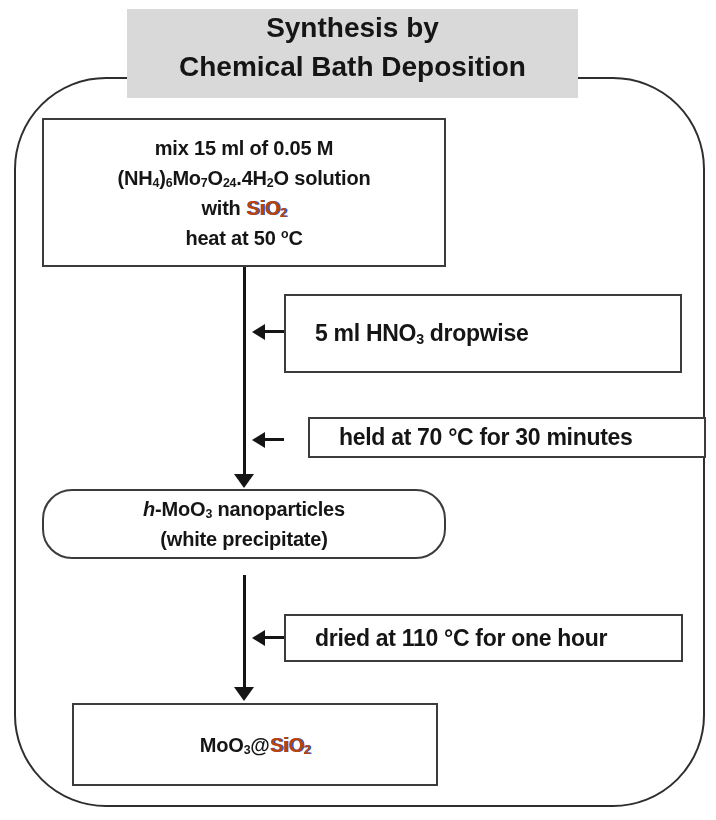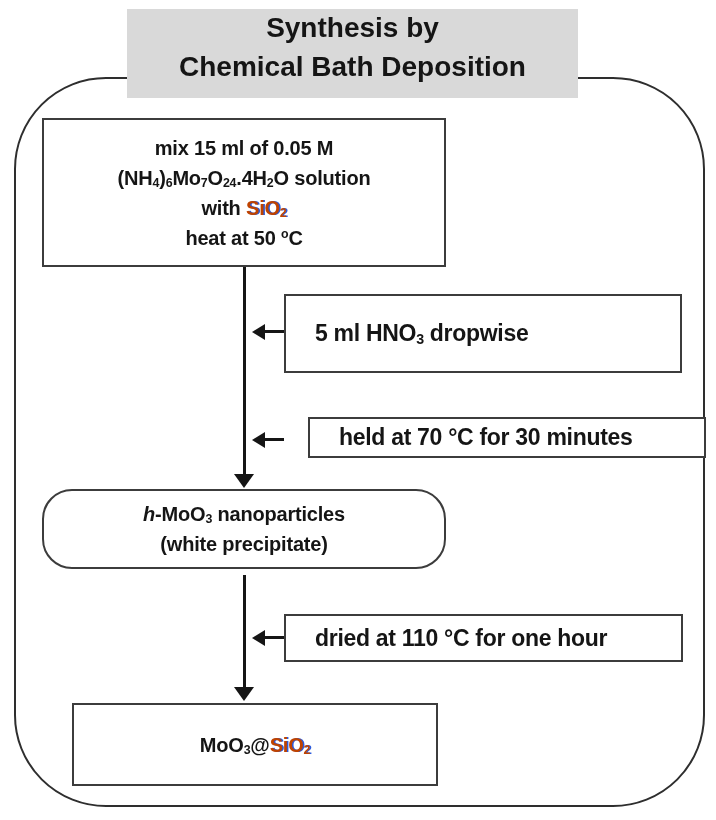--- a/index.html
+++ b/index.html
@@ -45,21 +45,21 @@
     z-index: 2;
     font-size: 20px;
     letter-spacing: -0.2px;
     white-space: nowrap;
   }
   .node.center { align-items: center; text-align: center; }
   .node.left   { align-items: flex-start; text-align: left; padding-left: 29px; font-size: 23px; letter-spacing: -0.3px; }
   #step1 { left: 42px;  top: 118px; width: 404px; height: 149px; line-height: 1.5;  }
   #side1 { left: 284px; top: 294px; width: 398px; height: 79px;  line-height: 1.45; }
   #side2 { left: 284px; top: 417px; width: 398px; height: 41px; margin-left: 24px;  }
-  #step2 { left: 42px;  top: 489px; width: 404px; height: 80px;  line-height: 1.5; border-radius: 30px;  }
+  #step2 { left: 42px;  top: 489px; width: 404px; height: 70px;  line-height: 1.5; border-radius: 30px;  }
   #side3 { left: 284px; top: 614px; width: 399px; height: 48px;  }
   #step3 { left: 72px;  top: 703px; width: 366px; height: 83px;  line-height: 1.5;  }
   
   .vshaft {
     position: absolute; left: 243px; width: 3px;
     background: var(--arrow, #151515); z-index: 1;
   }
   .head-down {
     position: absolute; left: 234px;
     width: 0; height: 0; z-index: 1;

